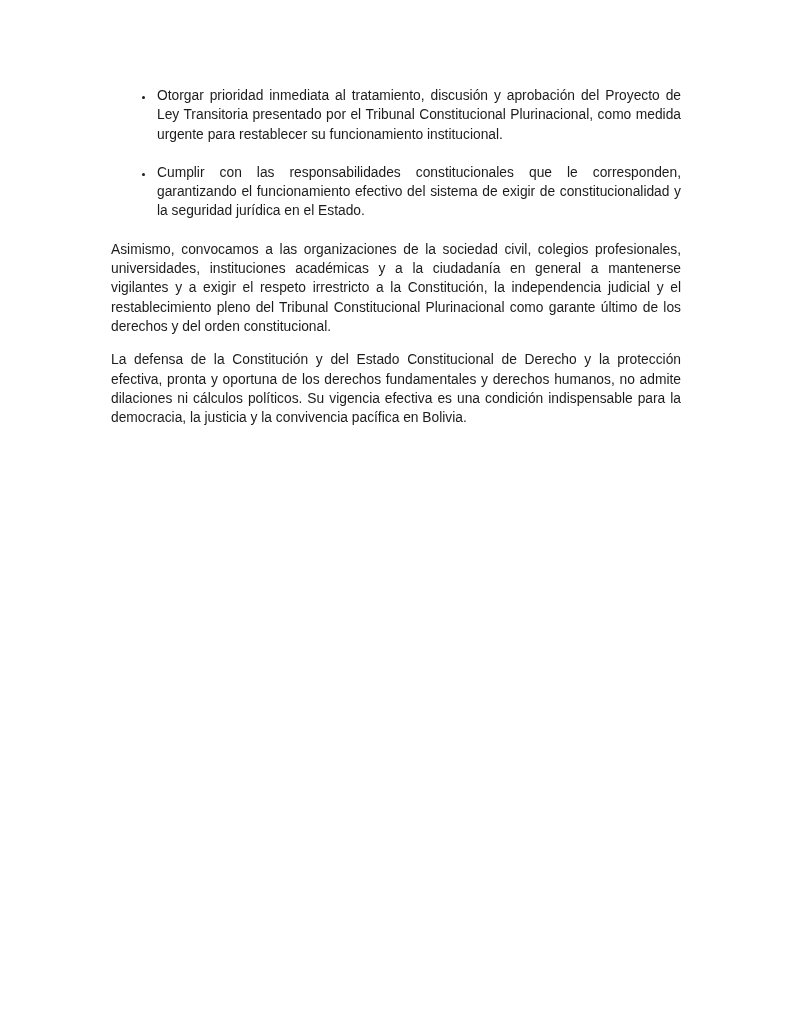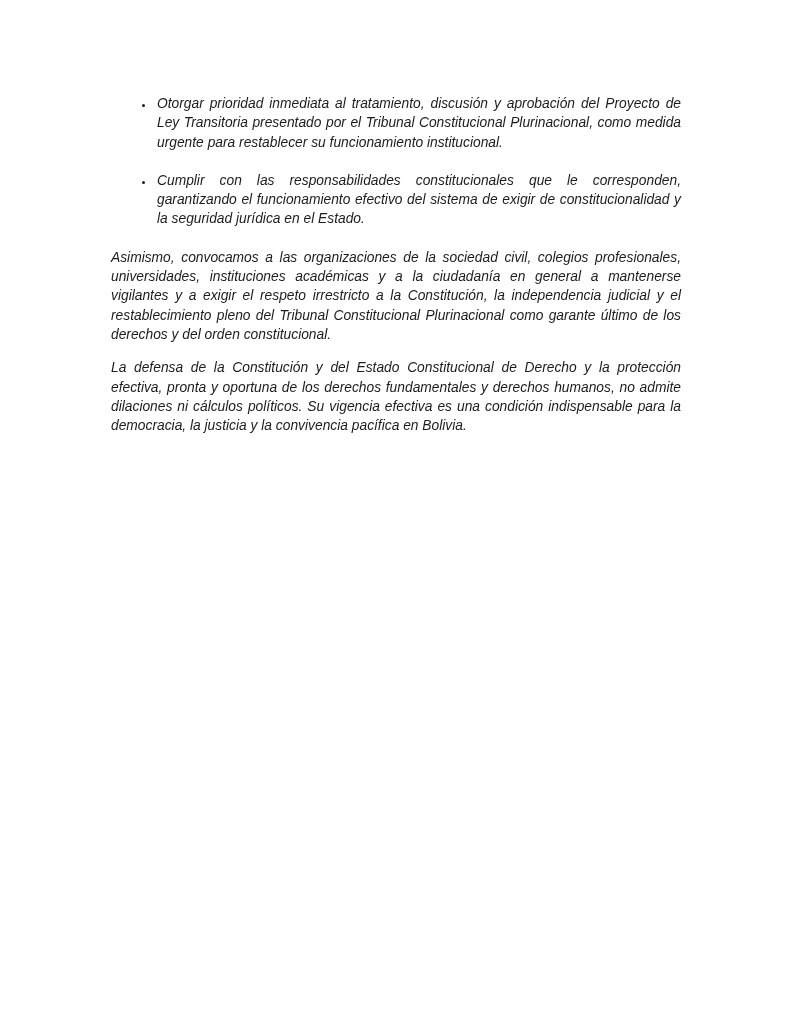--- a/index.html
+++ b/index.html
@@ -13,24 +13,23 @@
     height: 1024px;
     margin: 0 auto;
     background: #ffffff;
     font-family: "Liberation Sans", sans-serif;
     color: #1c1c1c;
     overflow: hidden;
     box-sizing: border-box;
   }
   .content {
     position: absolute;
-    top: 94px;
+    top: 86px;
     left: 111px;
     width: 570px;
-    font-style: italic;
   }
   .bullet-list {
     margin: 0 0 0 22px;
     padding: 0 0 0 22px;
     list-style-type: disc;
   }
   .bullet-item {
     font-size: 13.8px;
     line-height: 19.3px;
     text-align: justify;

